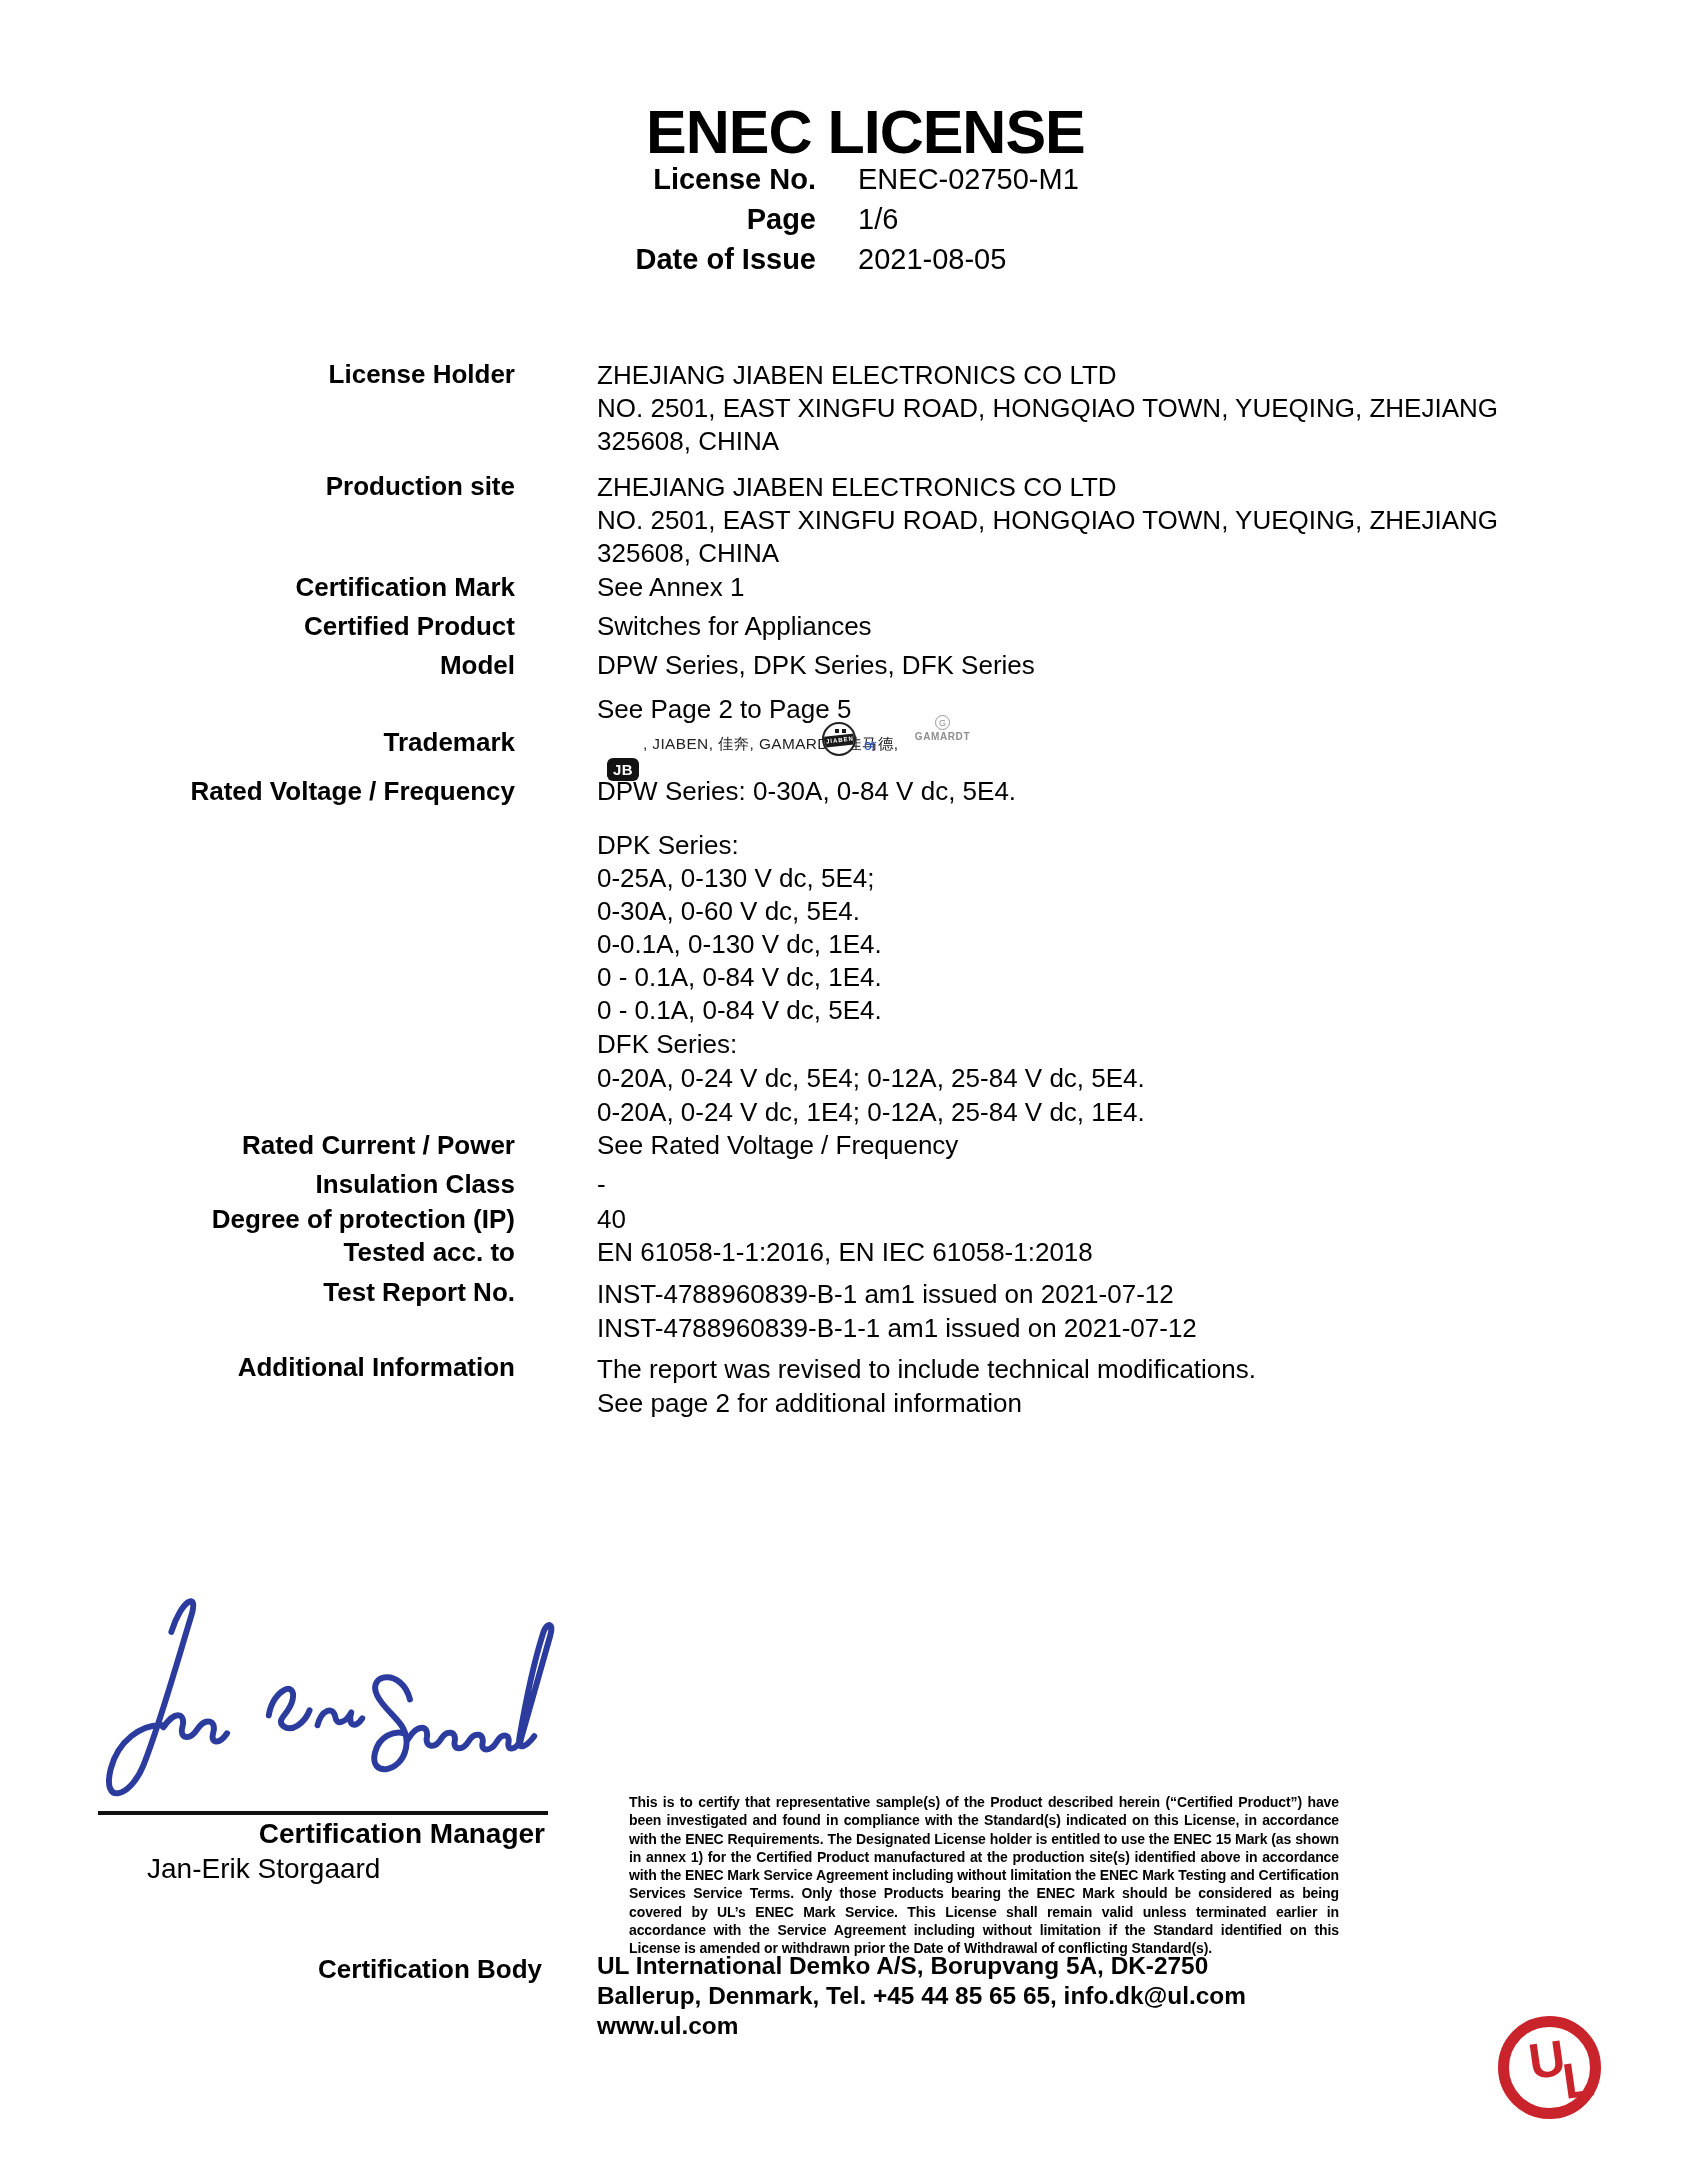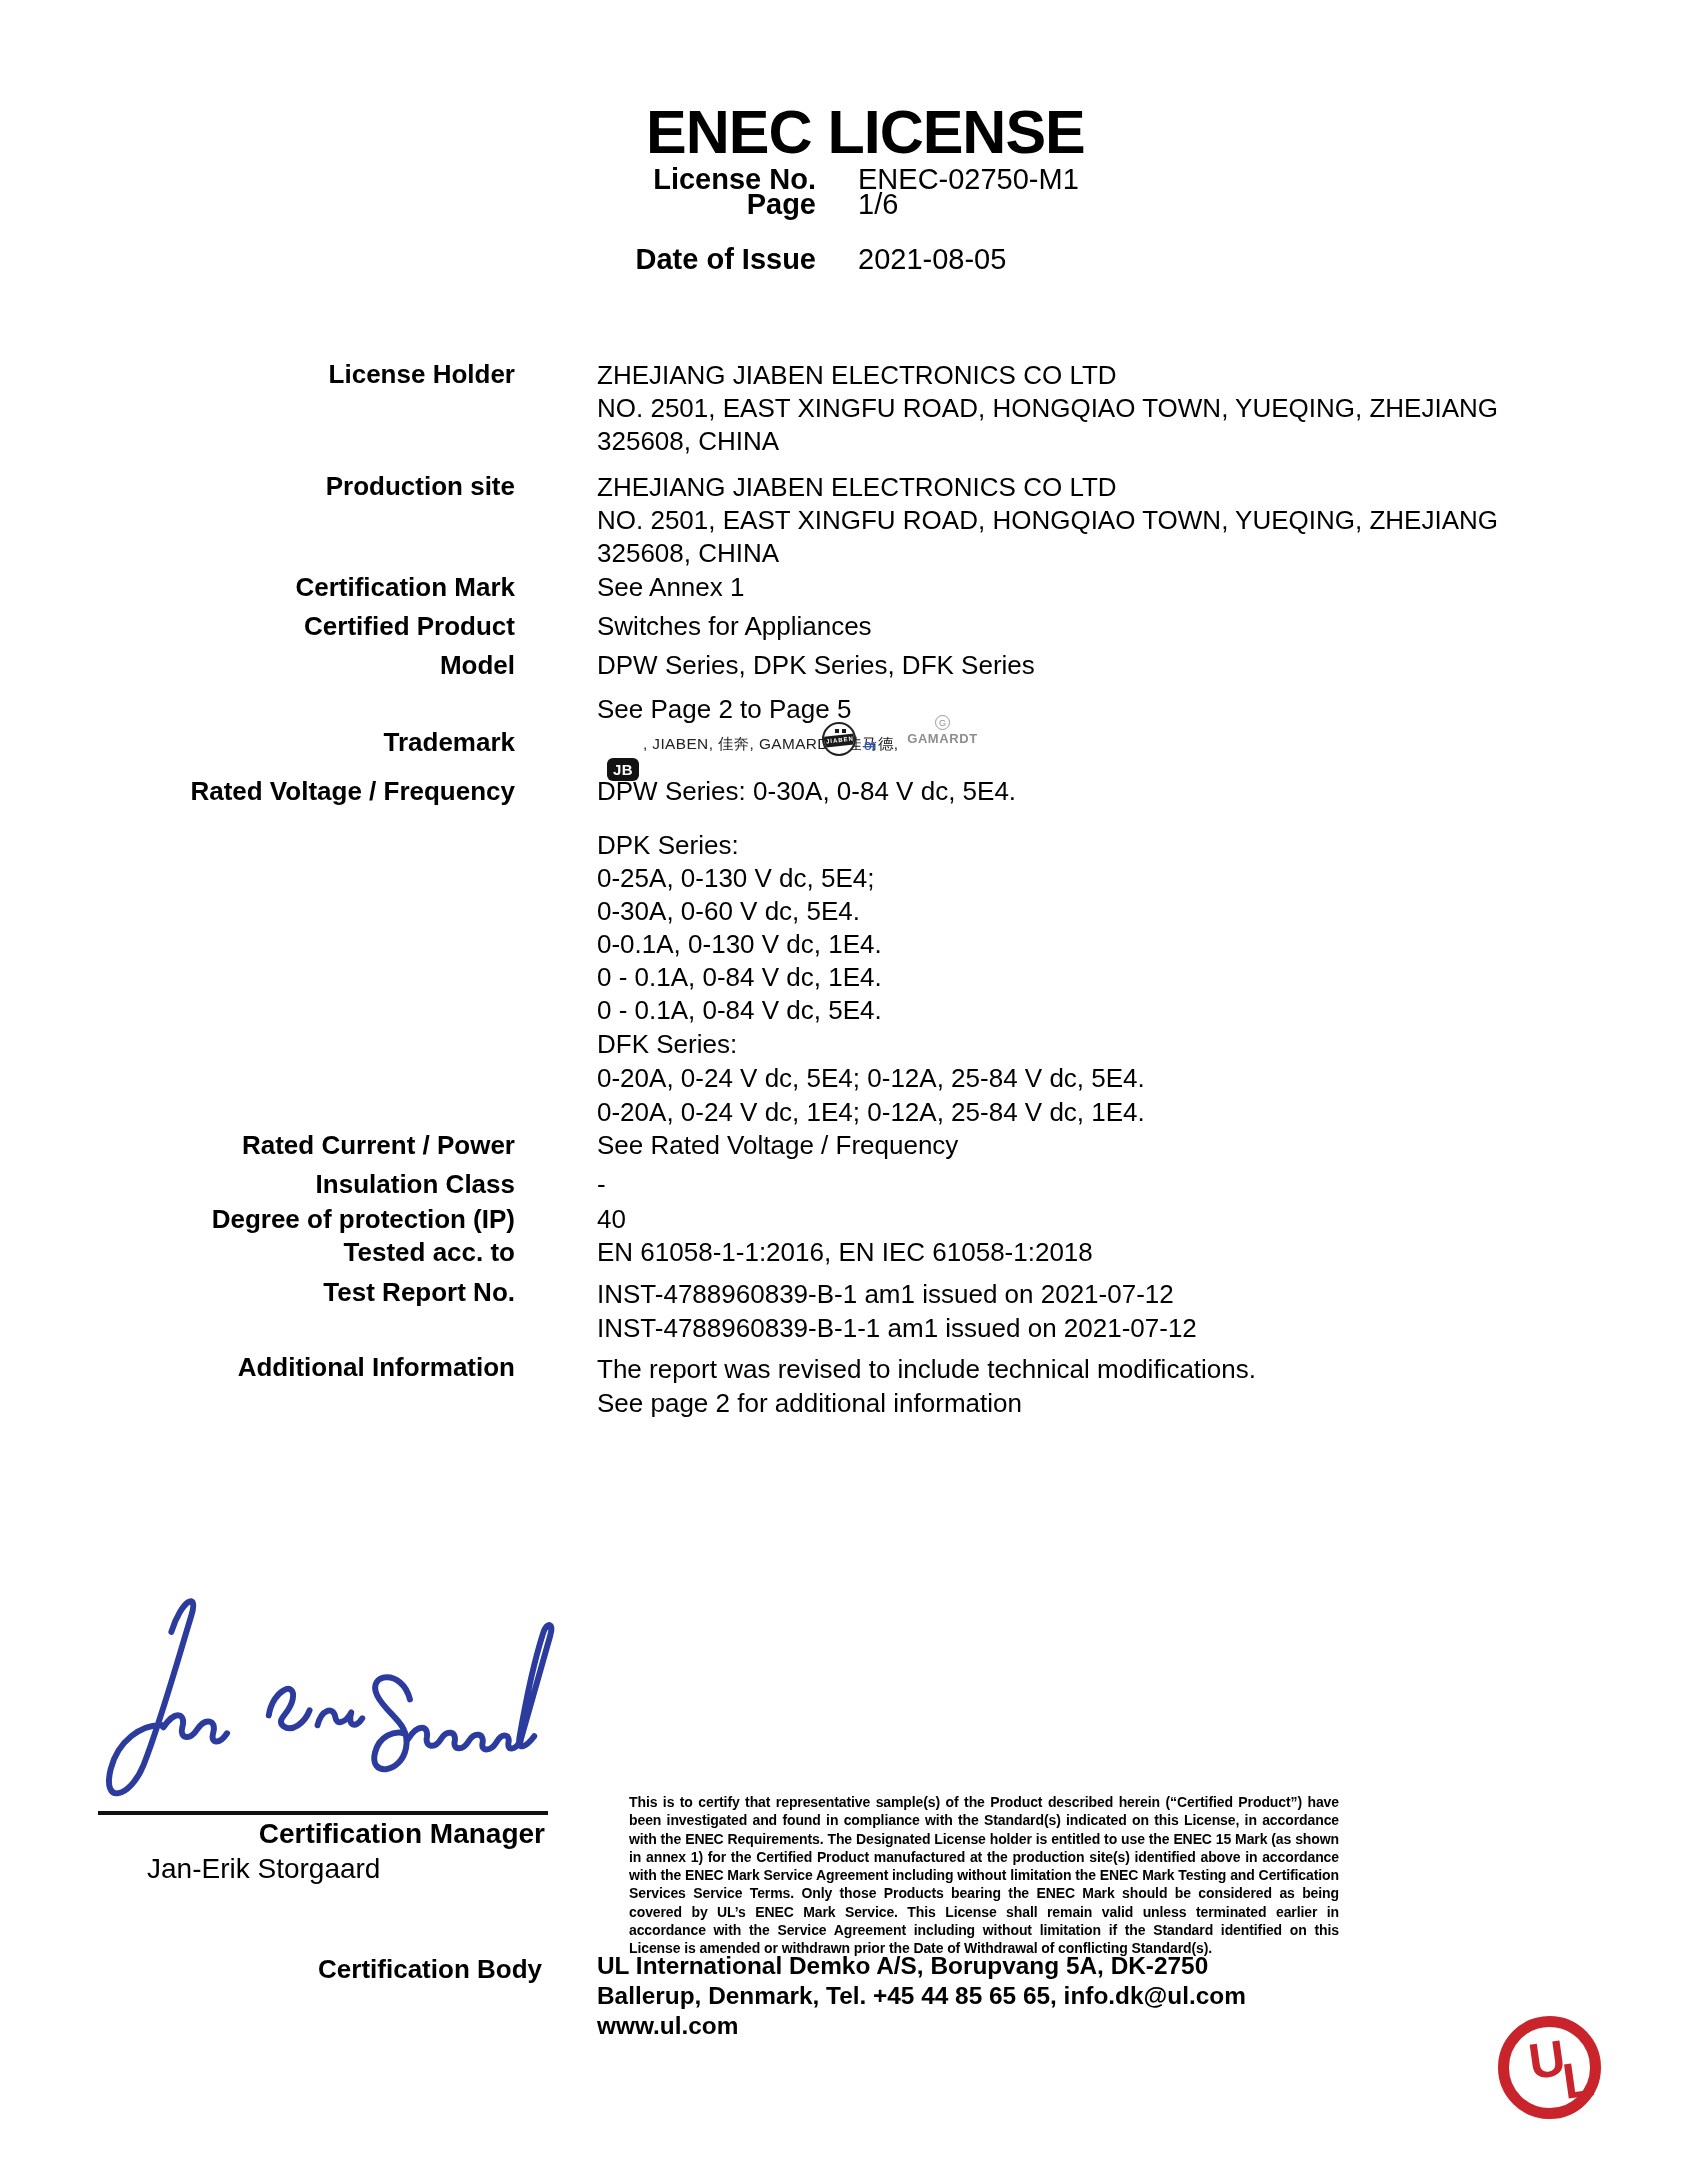--- a/index.html
+++ b/index.html
@@ -28,21 +28,21 @@
   .tm-names{position:absolute;left:46px;top:7px;font-size:15.4px;letter-spacing:0.4px;white-space:nowrap;color:#222;}
   .tm-seal{position:absolute;left:225px;top:-5px;width:34px;height:34px;border:2px solid #222;border-radius:50%;box-sizing:border-box;overflow:hidden;background:#fff;}
   .tm-seal-band{position:absolute;left:-2px;top:11px;width:36px;height:11px;background:#1a1a1a;transform:rotate(-6deg);
     color:#fff;font-size:6px;font-weight:bold;text-align:center;line-height:11px;letter-spacing:1px;}
   .tm-seal-dot1,.tm-seal-dot2{position:absolute;top:5px;width:4px;height:4px;background:#1a1a1a;}
   .tm-seal-dot1{left:11px;} .tm-seal-dot2{left:18px;}
   .tm-or{position:absolute;left:267px;top:10px;font-size:14px;color:#1d4ed8;}
   .tm-gamardt{position:absolute;left:291px;top:-12px;width:109px;text-align:center;color:#8e8e8e;}
   .tm-gcircle{display:block;margin:0 auto 1px auto;width:15px;height:15px;border:1.5px solid #9a9a9a;border-radius:50%;
     font-size:9px;line-height:15px;text-align:center;box-sizing:border-box;color:#8e8e8e;}
-  .tm-gtext{display:block;font-size:13px;font-weight:bold;letter-spacing:0.6px;}
+  .tm-gtext{display:block;font-size:10px;font-weight:bold;letter-spacing:0.6px;}
   
   .sig-svg{position:absolute;left:60px;top:1574px;}
   .sig-line{position:absolute;left:98px;top:1811px;width:450px;height:4px;background:#111;}
   .cm-label{position:absolute;left:147px;top:1818px;width:398px;text-align:right;font-weight:bold;font-size:28px;white-space:nowrap;}
   .cm-name{position:absolute;left:147px;top:1853px;width:398px;text-align:left;font-size:28px;white-space:nowrap;}
   
   .legal{position:absolute;left:629px;top:1793px;width:710px;font-size:14px;font-weight:bold;line-height:18.3px;
     text-align:justify;letter-spacing:-0.1px;color:#000;}
   
   .cb-label{position:absolute;left:144px;top:1954px;width:398px;text-align:right;font-weight:bold;font-size:26px;white-space:nowrap;}
@@ -57,21 +57,21 @@
 <body>
 
 <div class="page">
 
   <h1 class="title">ENEC LICENSE</h1>
 
   <div class="hrow" style="top:163px">
     <span class="hlbl">License No.</span>
     <span class="hval">ENEC-02750-M1</span>
   </div>
-  <div class="hrow" style="top:188px">
+  <div class="hrow" style="top:203px">
     <span class="hlbl">Page</span>
     <span class="hval">1/6</span>
   </div>
   <div class="hrow" style="top:243px">
     <span class="hlbl">Date of Issue</span>
     <span class="hval">2021-08-05</span>
   </div>
 
   <div class="mrow" style="top:359px">
     <span class="lbl">License Holder</span>

